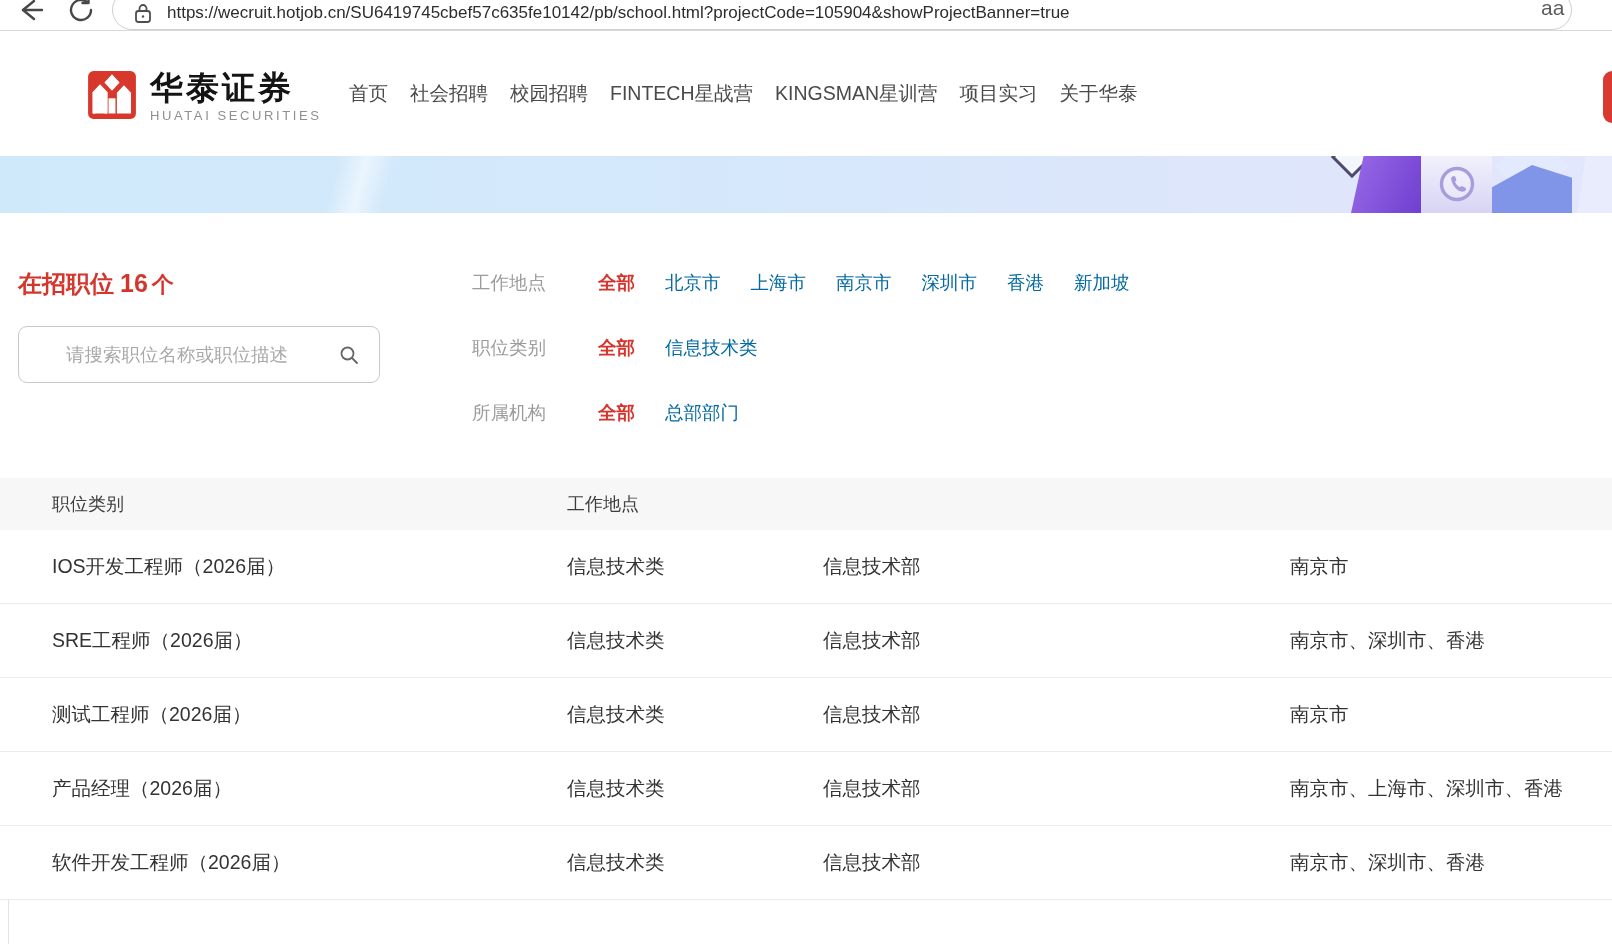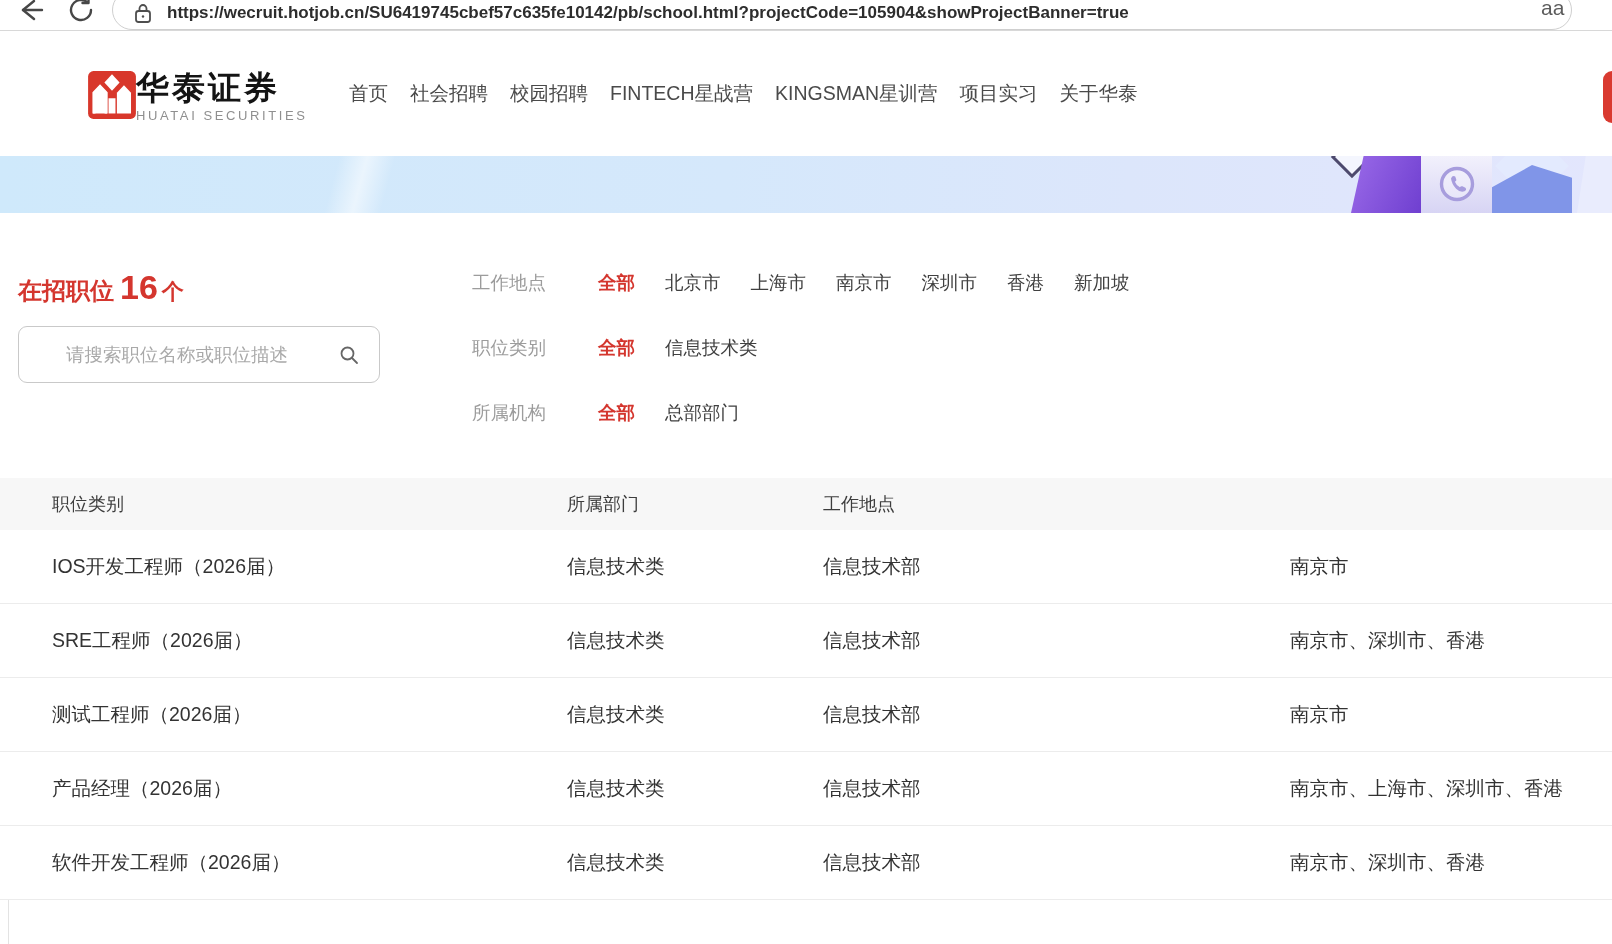--- a/index.html
+++ b/index.html
@@ -13,32 +13,32 @@
   .nav-ico { position:absolute; top:-7px; width:34px; height:34px; color:#474747; }
   .nav-ico svg { width:100%; height:100%; }
   .ico-back { left:14px; }
   .ico-reload { left:64px; }
   .url-pill { position:absolute; left:112px; top:-10px; width:1460px; height:40px;
               border:1px solid #cfcfcf; border-radius:20px; background:#fff; }
   .lock { position:absolute; left:132px; top:1px; width:22px; height:24px; color:#4e4e4e; }
   .lock svg { width:100%; height:100%; }
   .url-text { position:absolute; left:167px; top:0px; width:1180px; height:28px;
               line-height:26px; font-size:17px; color:#2d2d2d; white-space:nowrap;
-              overflow:hidden;font-weight:bold; }
+              overflow:hidden; }
   .zoom-hint { position:absolute; left:1541px; top:-4px; font-size:21px; color:#5c5c5c; }
 
   
   .page { position:absolute; left:0; top:32px; width:1612px; height:912px; background:#fff; }
   .page-edge { position:absolute; left:8px; top:0; width:1px; height:912px; background:#e3e3e3; }
 
   
   .site-header { position:absolute; left:0; top:0; width:1612px; height:125px; background:#fff; }
   .logo-wrap { position:absolute; left:88px; top:38px; display:flex; align-items:flex-start; }
   .logo-mark { width:48px; height:50px; }
-  .logo-texts { }
+  .logo-texts { margin-left:14px; }
   .logo-cn { font-size:33px; font-weight:700; color:#141414; letter-spacing:3px; line-height:36px; }
   .logo-en { font-size:13px; color:#8f8f8f; letter-spacing:2.6px; margin-top:2px;text-align:right; }
   .main-nav { position:absolute; left:349px; top:48px; display:flex; gap:22px;text-align:center; }
   .main-nav a { text-decoration:none; font-size:19.5px; color:#4a4a4a; white-space:nowrap; }
   .edge-btn { position:absolute; right:0; top:39px; width:9px; height:52px;
               background:#d93a30; border-radius:9px 0 0 9px; }
 
   
   .banner { position:absolute; left:0; top:124px; width:1612px; height:57px; overflow:hidden;
             background:linear-gradient(90deg,#cfe9fb 0%,#d5e8fb 45%,#dce6fb 70%,#e3e6fd 100%); }
@@ -56,36 +56,36 @@
                    background:#e3eafe; transform:rotate(45deg); }
   .deco-blue { position:absolute; left:1492px; top:0; width:80px; height:100%;
                background:#8095e8; clip-path:polygon(0 55%,50% 16%,100% 38%,100% 100%,0 100%); }
   .deco-right { position:absolute; left:1577px; top:0; width:35px; height:100%;
                 background:#e9ecfd; clip-path:polygon(25% 0,100% 0,100% 100%,0 100%); }
 
   
   .content { position:absolute; left:0; top:181px; width:1612px; height:265px; background:#fff; }
   .job-count { position:absolute; left:18px; top:55px; color:#d4362e; white-space:nowrap; }
   .job-count .pre { font-size:24px; font-weight:700; }
-  .job-count .num { font-size:34px; font-weight:700; margin-left:6px; }
+  .job-count .num { font-size:25px; font-weight:700; margin-left:6px; }
   .job-count .suf { font-size:22px; font-weight:700; margin-left:4px; }
   .search-box { position:absolute; left:18px; top:113px; width:362px; height:57px;
                 border:1px solid #c9c9c9; border-radius:9px; background:#fff; }
   .search-box input { position:absolute; left:18px; top:0; width:300px; height:55px; border:none;
                       outline:none; font-size:18.5px; color:#333;
                       font-family:"Liberation Sans","DejaVu Sans",sans-serif;margin-left:29px; }
   .search-box input::placeholder { color:#a9a9a9; }
   .search-ico { position:absolute; right:20px; top:18px; width:20px; height:20px; color:#666; }
   .search-ico svg { width:100%; height:100%; }
 
   .filters { position:absolute; left:472px; top:57px; }
   .filter-row { display:flex; align-items:flex-start; margin-bottom:40px; }
   .filter-label { width:126px; flex:none; font-size:18.5px; color:#9c9c9c; }
   .filter-opts { display:flex; gap:30px; }
-  .filter-opt { font-size:18.5px; color:#404040; cursor:pointer; white-space:nowrap; }
+  .filter-opt { font-size:18.5px; color:#0369a1; cursor:pointer; white-space:nowrap; }
   .filter-opt.selected { color:#d4362e; font-weight:700; }
 
   
   .job-table { position:absolute; left:0; top:446px; width:1612px; }
   .t-row { display:grid; grid-template-columns:515px 256px 467px 1fr; padding-left:52px;
            align-items:center; white-space:nowrap; overflow:hidden; }
   .t-head { height:52px; background:#f7f7f7; font-size:18px; color:#3d3d3d; }
   .t-body-row { height:74px; font-size:19.5px; color:#333; border-bottom:1px solid #ececec;
                 background:#fff; cursor:pointer; }
   .t-cell { overflow:hidden; text-overflow:clip; padding-right:10px; }
@@ -204,21 +204,20 @@
               <span class="filter-opt selected">全部</span>
               <span class="filter-opt">总部部门</span>
             </div>
           </div>
         </div>
     </div>
 
     <div class="job-table" id="job-table">
         <div class="t-row t-head">
           <div class="t-cell">职位类别</div>
-          <div class="t-cell">所属部门</div>
           <div class="t-cell">工作地点</div>
         </div>
         <div class="t-row t-body-row">
           <div class="t-cell">IOS开发工程师（2026届）</div>
           <div class="t-cell">信息技术类</div>
           <div class="t-cell">信息技术部</div>
           <div class="t-cell">南京市</div>
         </div>
         <div class="t-row t-body-row">
           <div class="t-cell">SRE工程师（2026届）</div>

